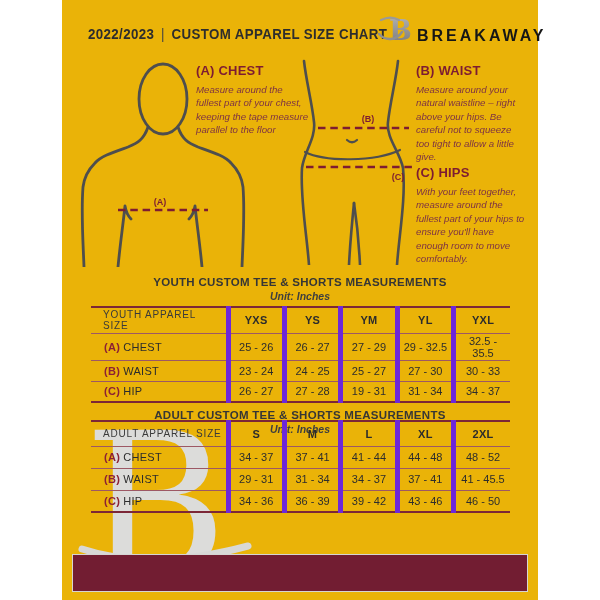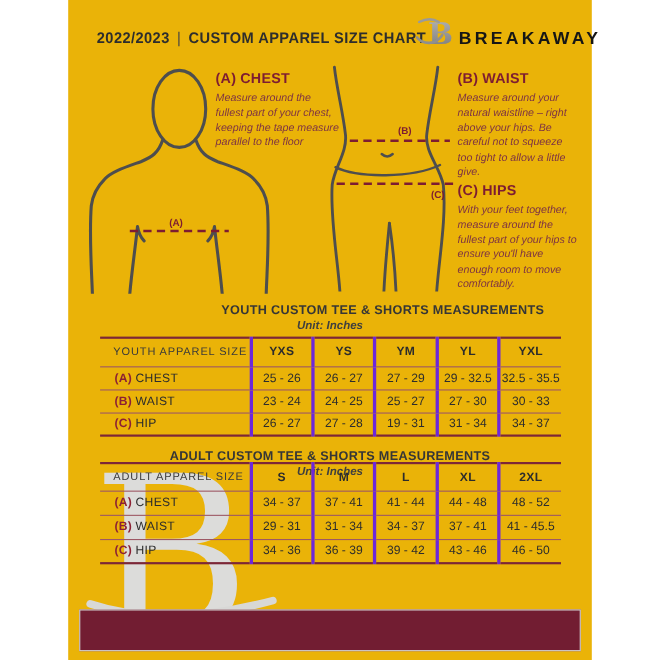--- a/index.html
+++ b/index.html
@@ -22,28 +22,28 @@
   .diagram{position:absolute;}
   .torso{left:8px;top:55px;}
   .lowerbody{left:228px;top:58px;}
 
   
   .watermark{position:absolute;left:14px;top:414px;}
 
   
   .tbl-title{position:absolute;left:0;width:476px;text-align:center;font-size:11.5px;font-weight:700;letter-spacing:.3px;color:#363636;}
   .tbl-unit{position:absolute;left:0;width:476px;text-align:center;font-size:10.5px;font-weight:700;font-style:italic;color:#3f3f3f;}
-  .tt-youth{top:276px;padding-left:48px;} .tu-youth{top:290px;}
+  .tt-youth{top:276px;} .tu-youth{top:290px;}
   .tt-adult{top:409px;} .tu-adult{top:423px;}
 
   table.size-table{position:absolute;left:29px;width:419px;border-collapse:collapse;table-layout:fixed;border-top:2px solid #7c2737;border-bottom:2px solid #7c2737;}
   .t-youth{top:306px;} .t-adult{top:420px;}
   table.size-table thead tr{border-bottom:1px solid #9d5864;}
   table.size-table tbody tr:not(:last-child){border-bottom:1px solid #9d5864;}
-  table.size-table th + th, table.size-table td + td{border-left:3px solid #6d28d9;}
+  table.size-table th + th, table.size-table td + td{border-left:5px solid #6d28d9;}
   .t-youth thead tr{height:26px;} .t-youth tbody tr{height:21px;}
   .t-adult thead tr{height:25px;} .t-adult tbody tr{height:22px;}
   th.corner{text-align:left;padding-left:12px;font-weight:400;font-size:10px;letter-spacing:.8px;color:#3a3a3a;margin-top:28px;}
   th.colhead{font-weight:700;font-size:11px;color:#2c2c2c;letter-spacing:.3px;}
   td.rowhead{text-align:left;padding-left:13px;font-size:11px;color:#2c2c2c;letter-spacing:.3px;}
   td.rowhead .pfx{font-weight:700;color:#8c2134;margin-right:3px;}
   td.val{text-align:center;font-size:11px;color:#2d2d2d;}
 
   
   .footer-bar{position:absolute;left:10px;top:554px;width:456px;height:38px;background:#721d32;border:1px solid #d5d5d3;box-sizing:border-box;}

